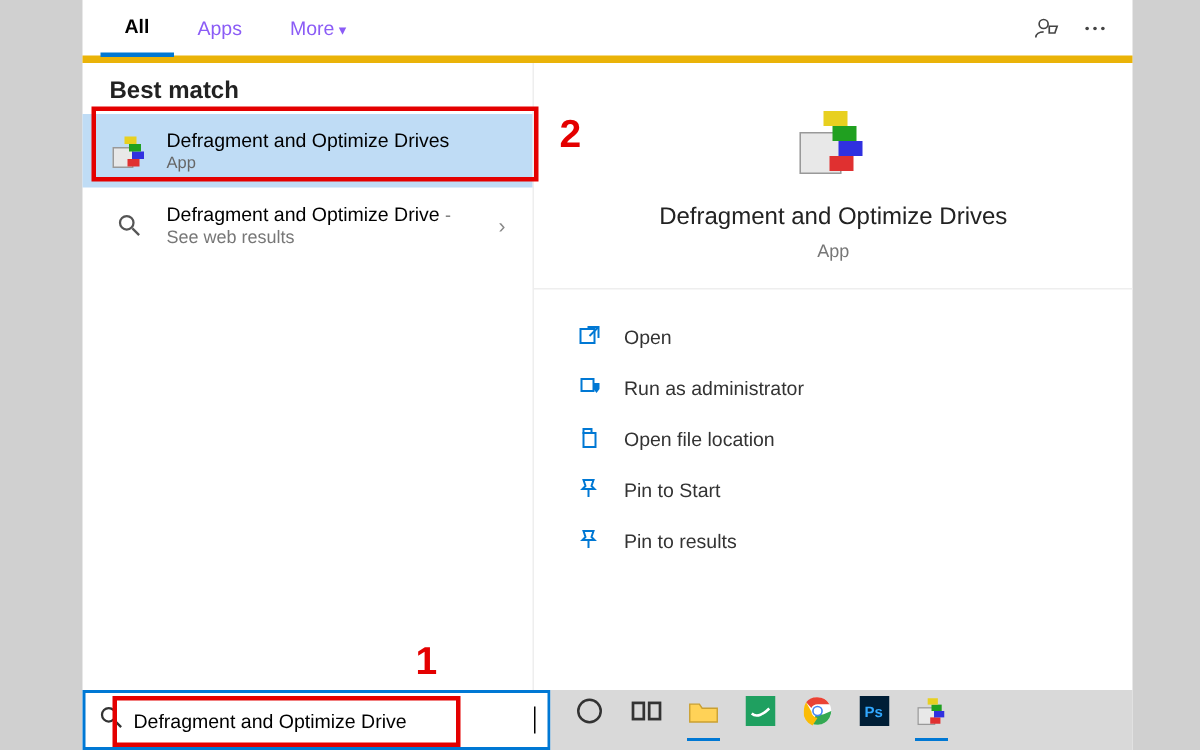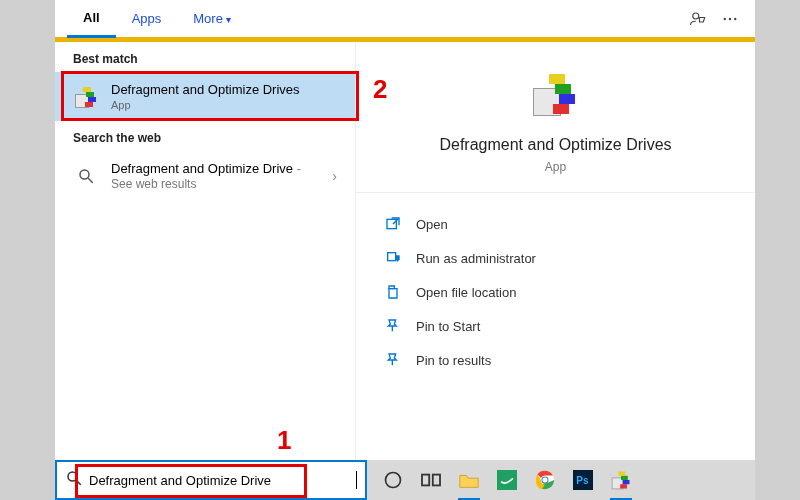--- a/index.html
+++ b/index.html
@@ -2,33 +2,33 @@
 <html><head>
   <meta charset="utf-8">
   <style>
     * { margin: 0; padding: 0; box-sizing: border-box; font-family: 'Segoe UI', Tahoma, sans-serif; }
     body { width: 800px; height: 500px; overflow: hidden; background: #d0d0d0; position: relative; }
 
     .canvas { position: absolute; left: 55px; top: 0; width: 700px; height: 500px; background: #fff; }
 
     
     .tabs { display: flex; align-items: center; height: 42px; padding: 0 12px; border-bottom: 5px solid #eab308; }
-    .tab { padding: 10px 16px; font-size: 13px; color: #1d4ed8; cursor: pointer; }
+    .tab { padding: 10px 16px; font-size: 13px; color: #8b5cf6; cursor: pointer; }
     .tab.active { color: #000; border-bottom: 3px solid #0078d4; font-weight: 600; }
     .tab .chev { font-size: 10px; margin-left: 3px; }
     .tabs-spacer { flex: 1; }
     .tabs-right { display: flex; align-items: center; gap: 14px; padding-right: 4px; }
     .icon { display: inline-flex; align-items: center; justify-content: center; color: #444; }
 
     
     .content { display: flex; height: 418px; }
     .left { width: 300px; padding: 0; }
     .right { flex: 1; border-left: 1px solid #eee; padding: 0; }
 
-    .section-h { font-size: 12px; font-weight: 600; color: #222; padding: 10px 18px 6px; }
+    .section-h { font-size: 16px; font-weight: 600; color: #222; padding: 10px 18px 6px; }
 
     .result-row { display: flex; align-items: center; padding: 10px 18px; gap: 12px; cursor: pointer; position: relative; }
     .result-row.selected { background: #bfdcf5; }
     .result-row .ico { width: 26px; height: 26px; display:flex; align-items:center; justify-content:center;}
     .result-row .labels { flex:1; }
     .result-row .title { font-size: 13px; color: #000; }
     .result-row .sub { font-size: 11px; color: #666; margin-top: 2px; }
     .result-row .chev-r { color: #888; font-size: 14px; }
 
     .redbox { position: absolute; border: 3px solid #e40000; pointer-events: none; }
@@ -41,21 +41,21 @@
     .actions { padding: 14px 18px; text-align: center; }
     .action { display: flex; align-items: center; gap: 14px; padding: 8px 10px; font-size: 13px; color: #333; cursor: pointer; }
     .action .aicon { width: 18px; height: 18px; color: #0078d4; display:flex; align-items:center; justify-content:center;}
 
     
     .searchbar { position: absolute; left: 0; bottom: 0; width: 312px; height: 40px; background: #fff; border: 2px solid #0078d4; display: flex; align-items: center; padding: 0 8px; gap: 6px; }
     .searchbar input { border: none; outline: none; flex: 1; font-size: 13px; background: transparent; }
     .cursor { width: 1px; height: 18px; background: #000; }
 
     
-    .taskbar { position: absolute; left: 312px; bottom: 0; right: 0; height: 40px; background: #d9d9d9; display: flex; align-items: center; padding: 0 12px; gap: 10px; }
+    .taskbar { position: absolute; left: 312px; bottom: 0; right: 0; height: 40px; background: #d9d9d9; display: flex; padding: 0 12px; gap: 10px; }
     .tb-ico { width: 28px; height: 28px; display:flex; align-items:center; justify-content:center; position:relative;}
     .tb-ico.active::after { content:''; position:absolute; bottom:-6px; left:3px; right:3px; height:2px; background:#0078d4; }
 
     .annotation { position: absolute; font-size: 26px; font-weight: 700; color: #e40000; font-family: Arial, sans-serif; }
 
     
     .drv { position: relative; width: 26px; height: 26px; }
     .drv .box { position:absolute; left:2px; bottom:2px; width:14px; height:14px; background:#e8e8e8; border:1px solid #999;}
     .drv .b1 { position:absolute; width:8px; height:5px; background:#e03030; left:12px; bottom:3px;}
     .drv .b2 { position:absolute; width:8px; height:5px; background:#3030e0; left:15px; bottom:8px;}
@@ -109,21 +109,20 @@
               <div class="b3"></div>
               <div class="b4"></div>
             </div>
         </div>
         <div class="labels">
           <div class="title">Defragment and Optimize Drives</div>
           <div class="sub">App</div>
         </div>
       </div>
 
-      <div class="section-h">Search the web</div>
 
       <div class="result-row">
         <div class="ico">
           <svg width="18" height="18" viewBox="0 0 24 24" fill="none" stroke="#555" stroke-width="2">
               <circle cx="10" cy="10" r="6"></circle>
               <line x1="15" y1="15" x2="21" y2="21"></line>
             </svg>
         </div>
         <div class="labels">
           <div class="title"><span>Defragment and Optimize Drive</span> <span style="color:#777;font-size:12px;">- <span>See web results</span></span></div>

